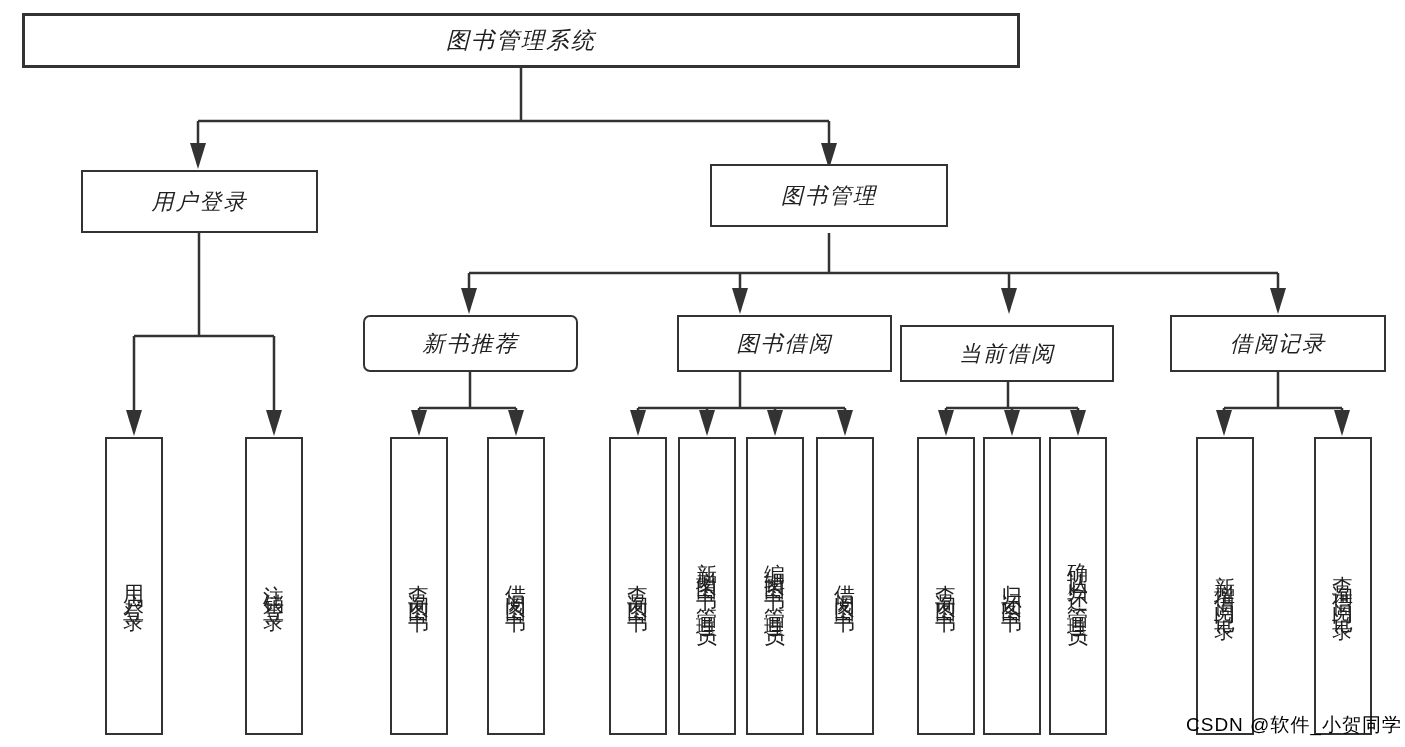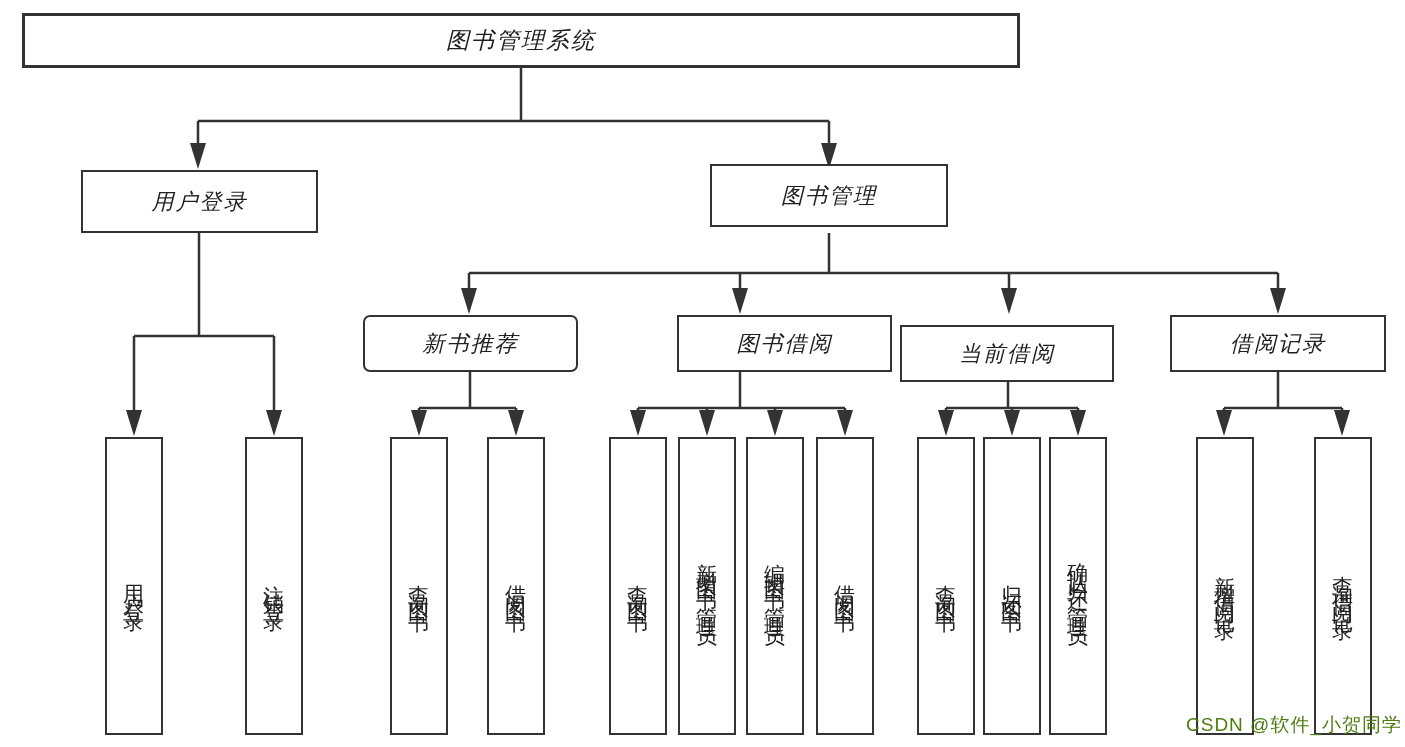--- a/index.html
+++ b/index.html
@@ -38,21 +38,21 @@
     letter-spacing: 9px;
     line-height: 1;
     white-space: nowrap;
   }
   .watermark {
     position: absolute;
     left: 1186px;
     top: 712px;
     font-size: 19px;
     letter-spacing: 1px;
-    color: #4d7c0f;
+    color: #000000;
     z-index: 3;
     white-space: nowrap;
   }
 </style>
 </head>
 <body>
 
 <div class="stage">
 
   <svg class="wires" width="1405" height="747" viewBox="0 0 1405 747" xmlns="http://www.w3.org/2000/svg">

